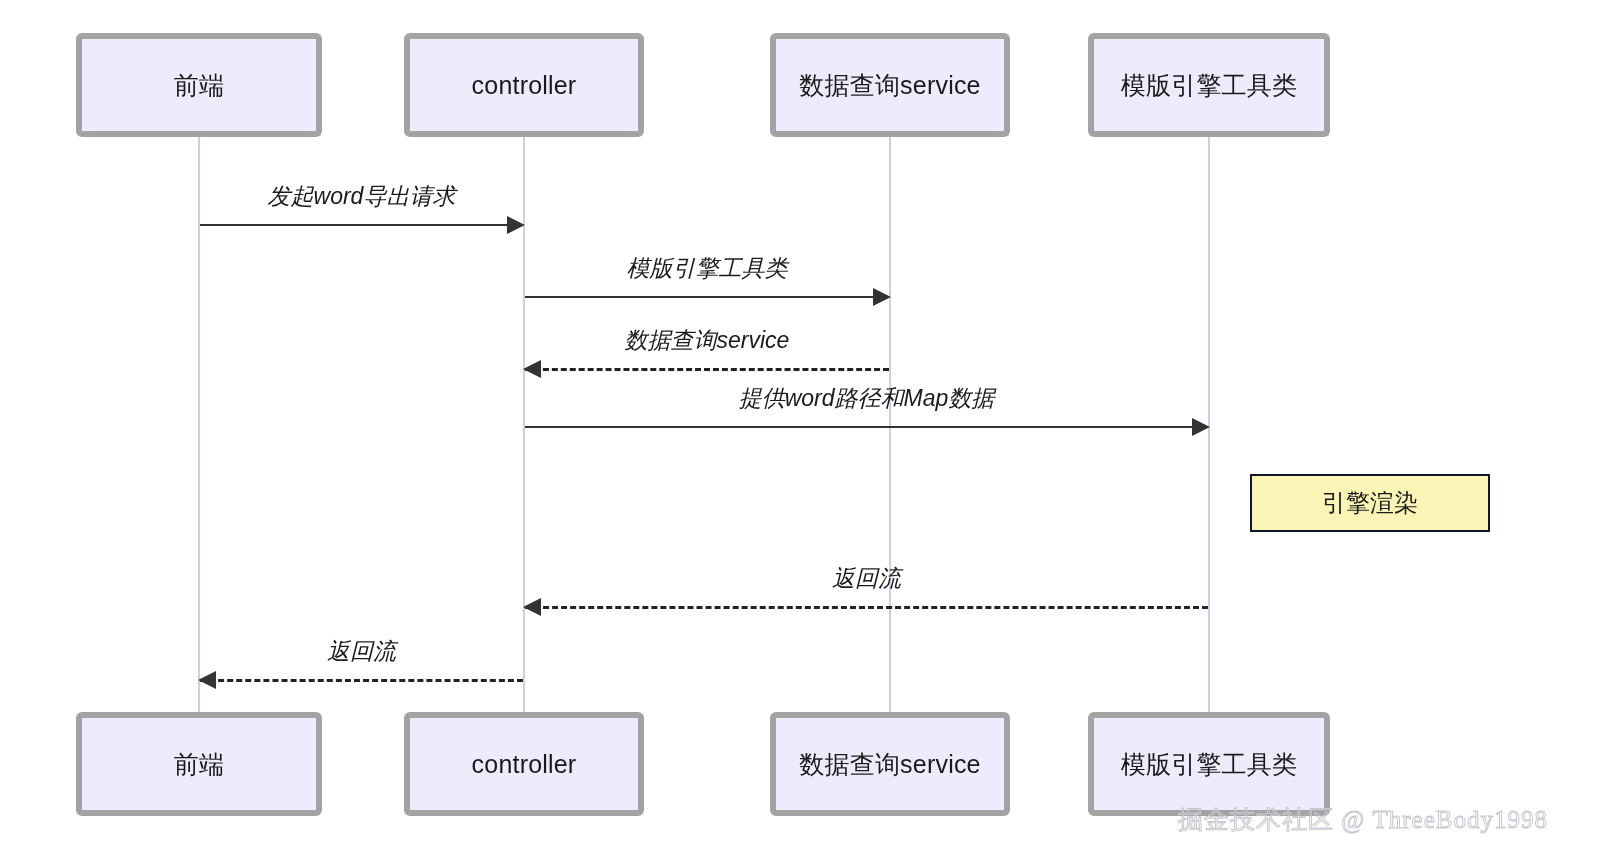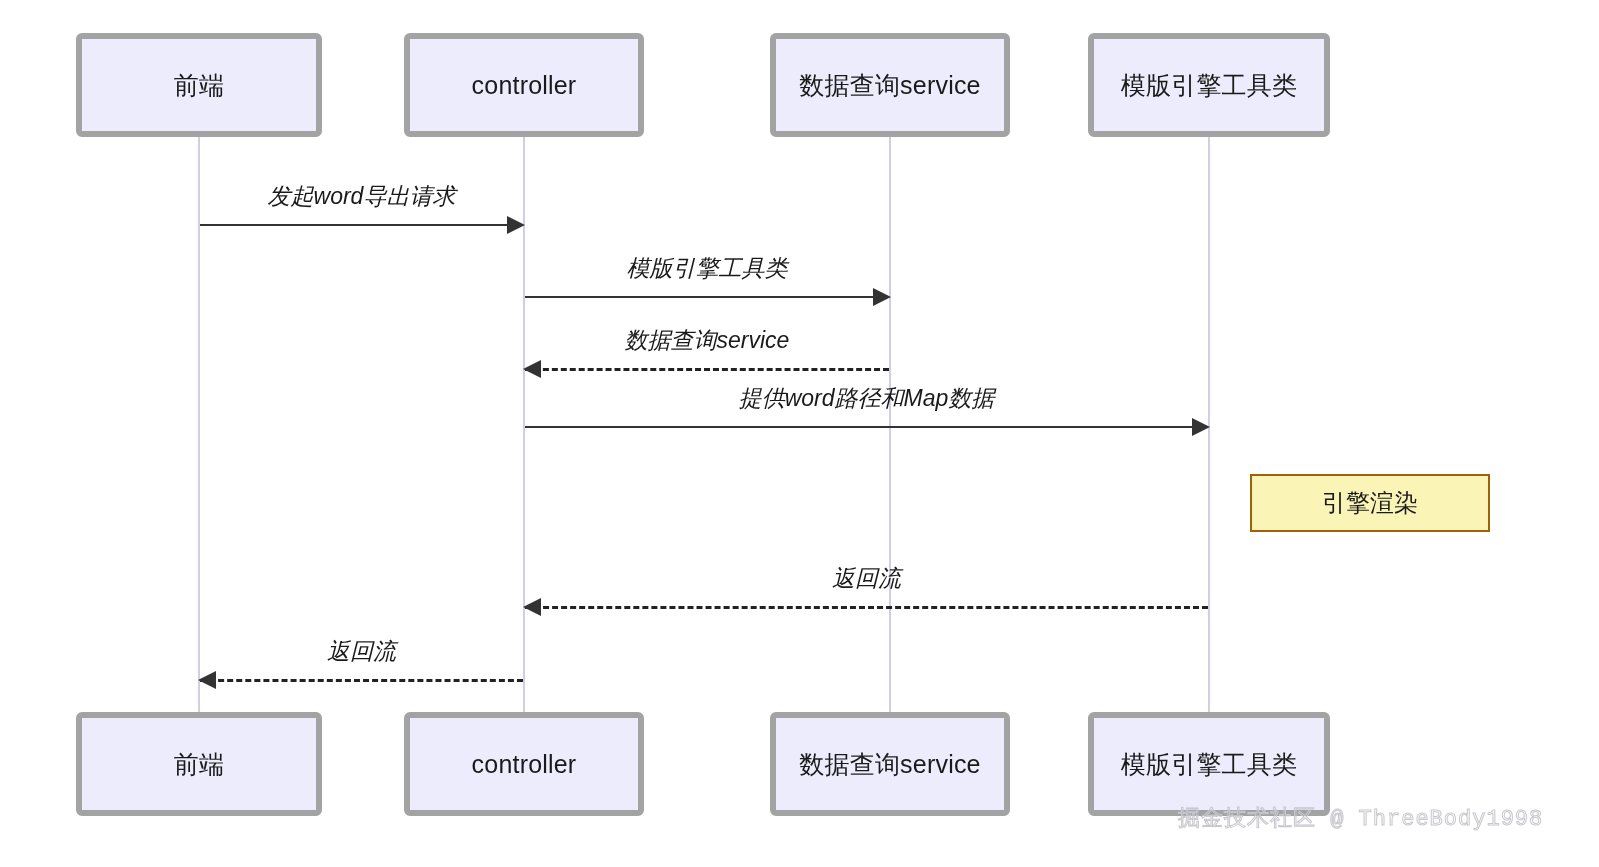--- a/index.html
+++ b/index.html
@@ -81,37 +81,37 @@
     width: 100%;
     text-align: center;
     font-size: 23px;
     color: #1a1a1a;
     white-space: nowrap;
   }
   
   .note {
     position: absolute;
     background: #FAF4B7;
-    border: 2px solid #a16207;
+    border: 2px solid #0f172a;
     display: flex;
     align-items: center;
     justify-content: center;
     font-size: 24px;
     color: #1a1a1a;
     white-space: nowrap;
   }
   
   .watermark {
     position: absolute;
-    font-size: 22px;
+    font-size: 25px;
     color: rgba(255,255,255,0.0);
     -webkit-text-stroke: 1px #c7c7cf;
     white-space: nowrap;
     letter-spacing: 1px;
-    font-family: Liberation Mono, monospace;
+    font-family: Liberation Serif, serif;
   }
 </style>
 </head>
 <body>
 
 <div id="canvas">
 
   <div class="lifeline" style="left:198px; top:137px; height:575px;"></div>
   <div class="lifeline" style="left:523px; top:137px; height:575px;"></div>
   <div class="lifeline" style="left:889px; top:137px; height:575px;"></div>

